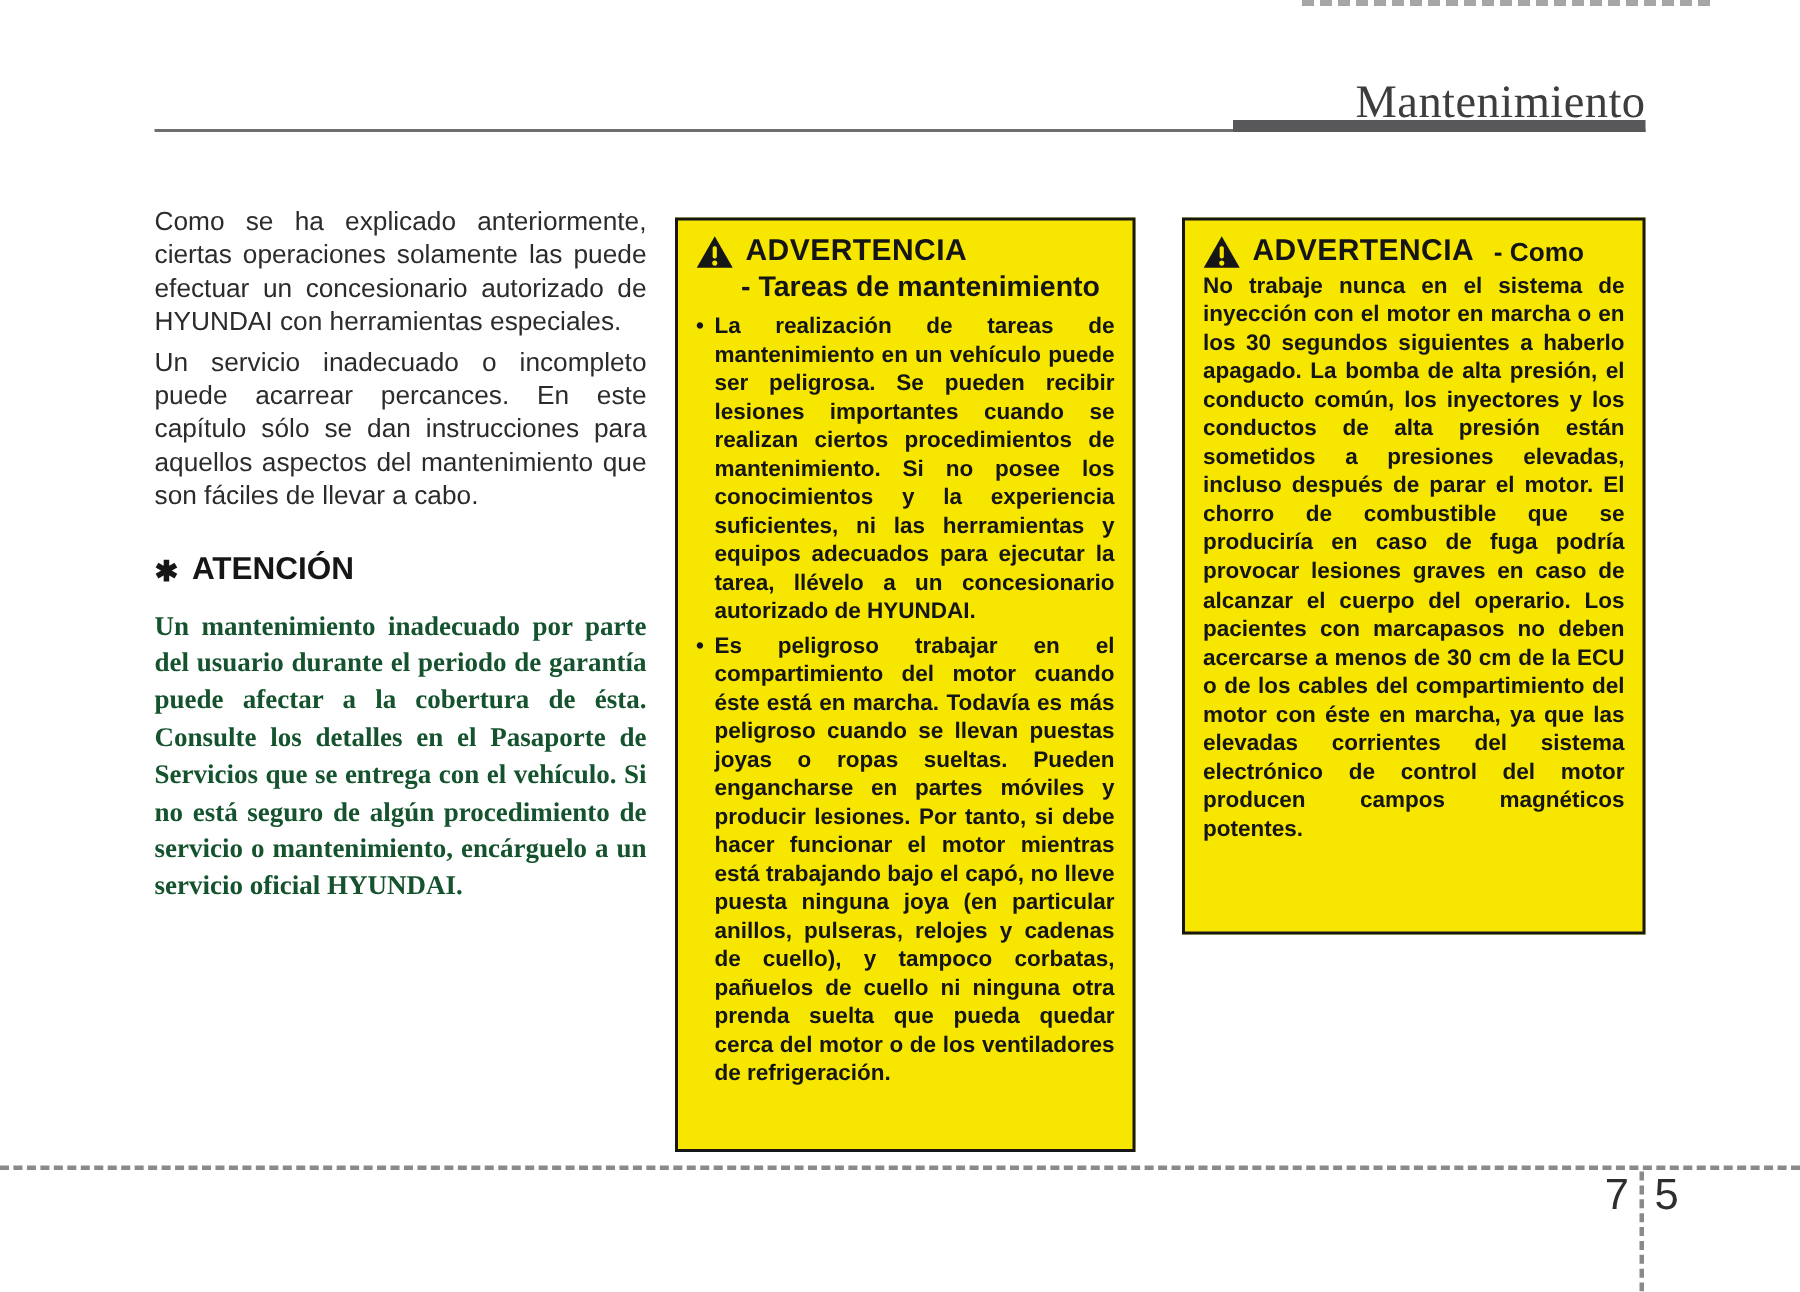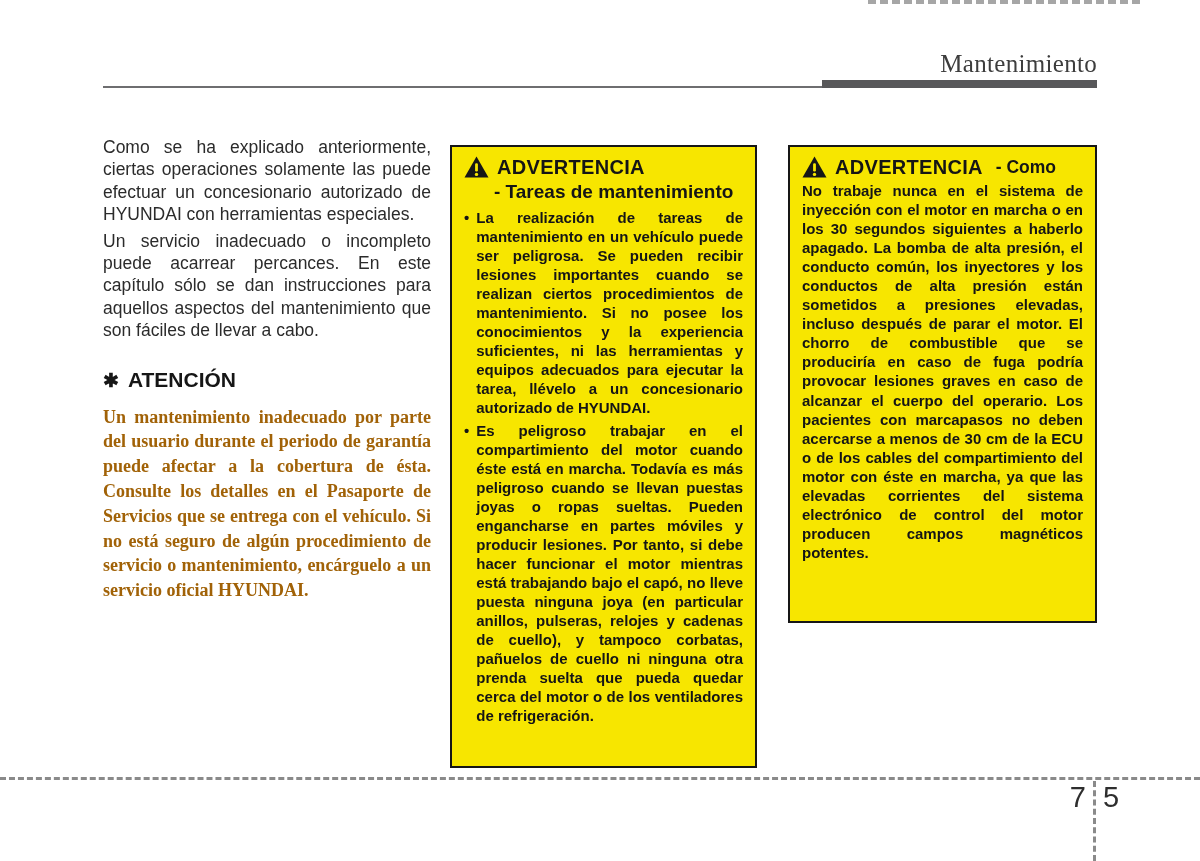--- a/index.html
+++ b/index.html
@@ -7,21 +7,21 @@
     width:1200px;height:861px;background:#ffffff;position:relative;
     font-family:"Liberation Sans", sans-serif;
     -webkit-font-smoothing:antialiased;
   }
   .abs{position:absolute;}
 
   
   .top-crop-dash{left:868px;top:0;width:272px;border-top:4px dashed #a6a6a6;}
   .chapter-title{
     left:850px;top:50px;width:247px;text-align:right;
-    font-family:"Liberation Serif", serif;font-size:25px;color:#3d3d3d;
+    font-family:"Liberation Serif", serif;font-size:31px;color:#3d3d3d;
     letter-spacing:0.3px;white-space:nowrap;
   }
   .header-rule{left:103px;top:86px;width:994px;height:2px;background:#6e6e70;}
   .header-bar{left:822px;top:80px;width:275px;height:8px;background:#58585a;}
 
   
   .left-col{left:103px;top:136px;width:328px;color:#262626;}
   .section-code{font-size:15px;color:#2b2b2b;margin:0 0 7px 0;}
   .section-heading{
     font-size:19.5px;line-height:1.3;font-weight:bold;color:#141414;
@@ -32,31 +32,31 @@
     margin:0 0 4px 0;color:#2b2b2b;
   }
   .attention-heading{
     margin-top:26px;font-size:21px;font-weight:bold;color:#161616;
     display:flex;align-items:center;gap:9px;
   }
   .attention-star{font-size:19px;position:relative;top:1px;}
   .attention-body{
     font-family:"Liberation Serif", serif;font-weight:bold;
     font-size:18px;line-height:1.38;text-align:justify;
-    margin:13px 0 0 0;color:#a16207;
+    margin:13px 0 0 0;color:#14532d;
   }
 
   
   .warning-box{
     background:#F7E600;border:2px solid #161616;box-sizing:border-box;
     padding:9px 12px 10px 12px;overflow:hidden;color:#151515;
   }
   .warning-box-1{left:450px;top:145px;width:307px;height:623px;}
   .warning-box-2{left:788px;top:145px;width:309px;height:478px;}
-  .warn-header{display:flex;align-items:flex-start;gap:8px;margin-bottom:2px;}
+  .warn-header{display:flex;align-items:center;gap:8px;margin-bottom:2px;}
   .warn-icon{display:inline-flex;flex:0 0 auto;}
   .warn-title{font-size:20px;font-weight:bold;letter-spacing:0.3px;white-space:nowrap;}
   .warn-title-suffix{font-size:17.5px;font-weight:bold;margin-left:5px;white-space:nowrap;position:relative;top:1px;}
   .warn-subtitle{font-size:19px;font-weight:bold;margin:0 0 5px 30px;}
   .warn-subtitle-right{font-size:17.5px;font-weight:bold;text-align:right;padding-right:16px;margin:-2px 0 5px 0;}
   .bullet-row{display:flex;gap:7px;margin-top:3px;}
   .bullet-glyph{font-size:15px;font-weight:bold;line-height:1.27;flex:0 0 auto;}
   .bullet-text,.warn-body{
     font-size:15px;font-weight:bold;line-height:1.27;text-align:justify;margin:0;
   }

